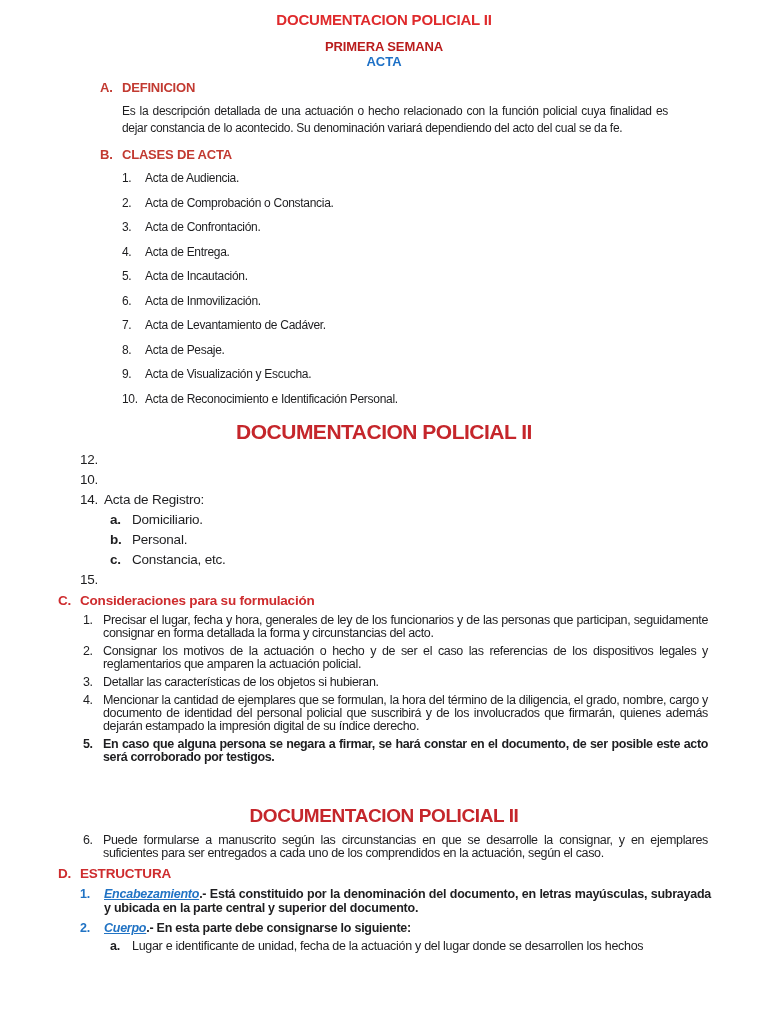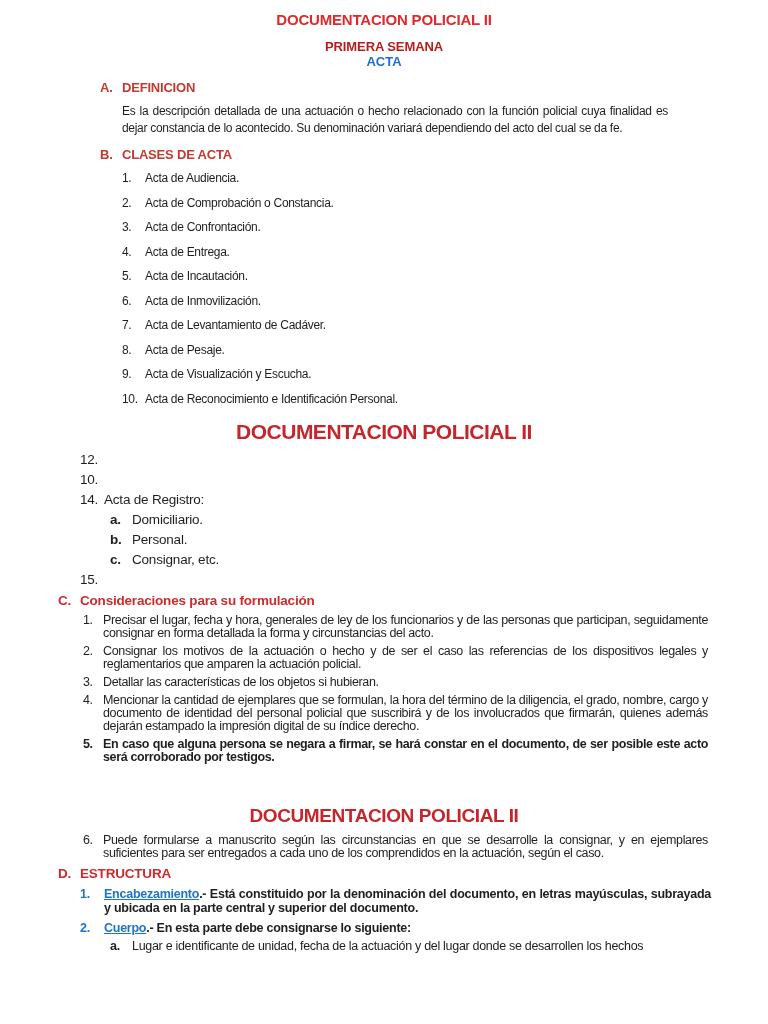--- a/index.html
+++ b/index.html
@@ -87,21 +87,21 @@
   }
   .item6 .num{flex:0 0 20px;}
   .item6 .txt{flex:1;text-align:justify;}
 
   .d-item{
     display:flex;margin-left:80px;width:631px;
     font-size:12.5px;font-weight:bold;line-height:14.5px;letter-spacing:-0.25px;
   }
   .d-item .num{flex:0 0 24px;color:var(--link-blue);}
   .d-item .txt{flex:1;text-align:justify;}
-  .d-item .term{color:var(--link-blue);text-decoration:underline;}
+  .d-item .term{color:var(--link-blue);text-decoration:underline;font-style:italic;}
   .d-item1{margin-top:6px;}
   .d-item2{margin-top:5px;}
 
   .partial-line{
     display:flex;margin:4px 0 0 110px;width:600px;
     font-size:12.5px;line-height:14px;letter-spacing:-0.3px;
   }
   .partial-line .letter{flex:0 0 22px;font-weight:bold;}
 </style>
 </head>
@@ -183,21 +183,21 @@
     <li class="sub">
         <span class="letter">a.</span>
         <span>Domiciliario.</span>
       </li>
     <li class="sub">
         <span class="letter">b.</span>
         <span>Personal.</span>
       </li>
     <li class="sub">
         <span class="letter">c.</span>
-        <span>Consignar, etc.</span>
+        <span>Constancia, etc.</span>
       </li>
     <li>
         <span class="num">15.</span>
       </li>
   </ol>
 
   <div class="sec-head cd head-c">
     <span class="sec-letter">C.</span>
     <span class="sec-title">Consideraciones para su formulación</span>
   </div>

